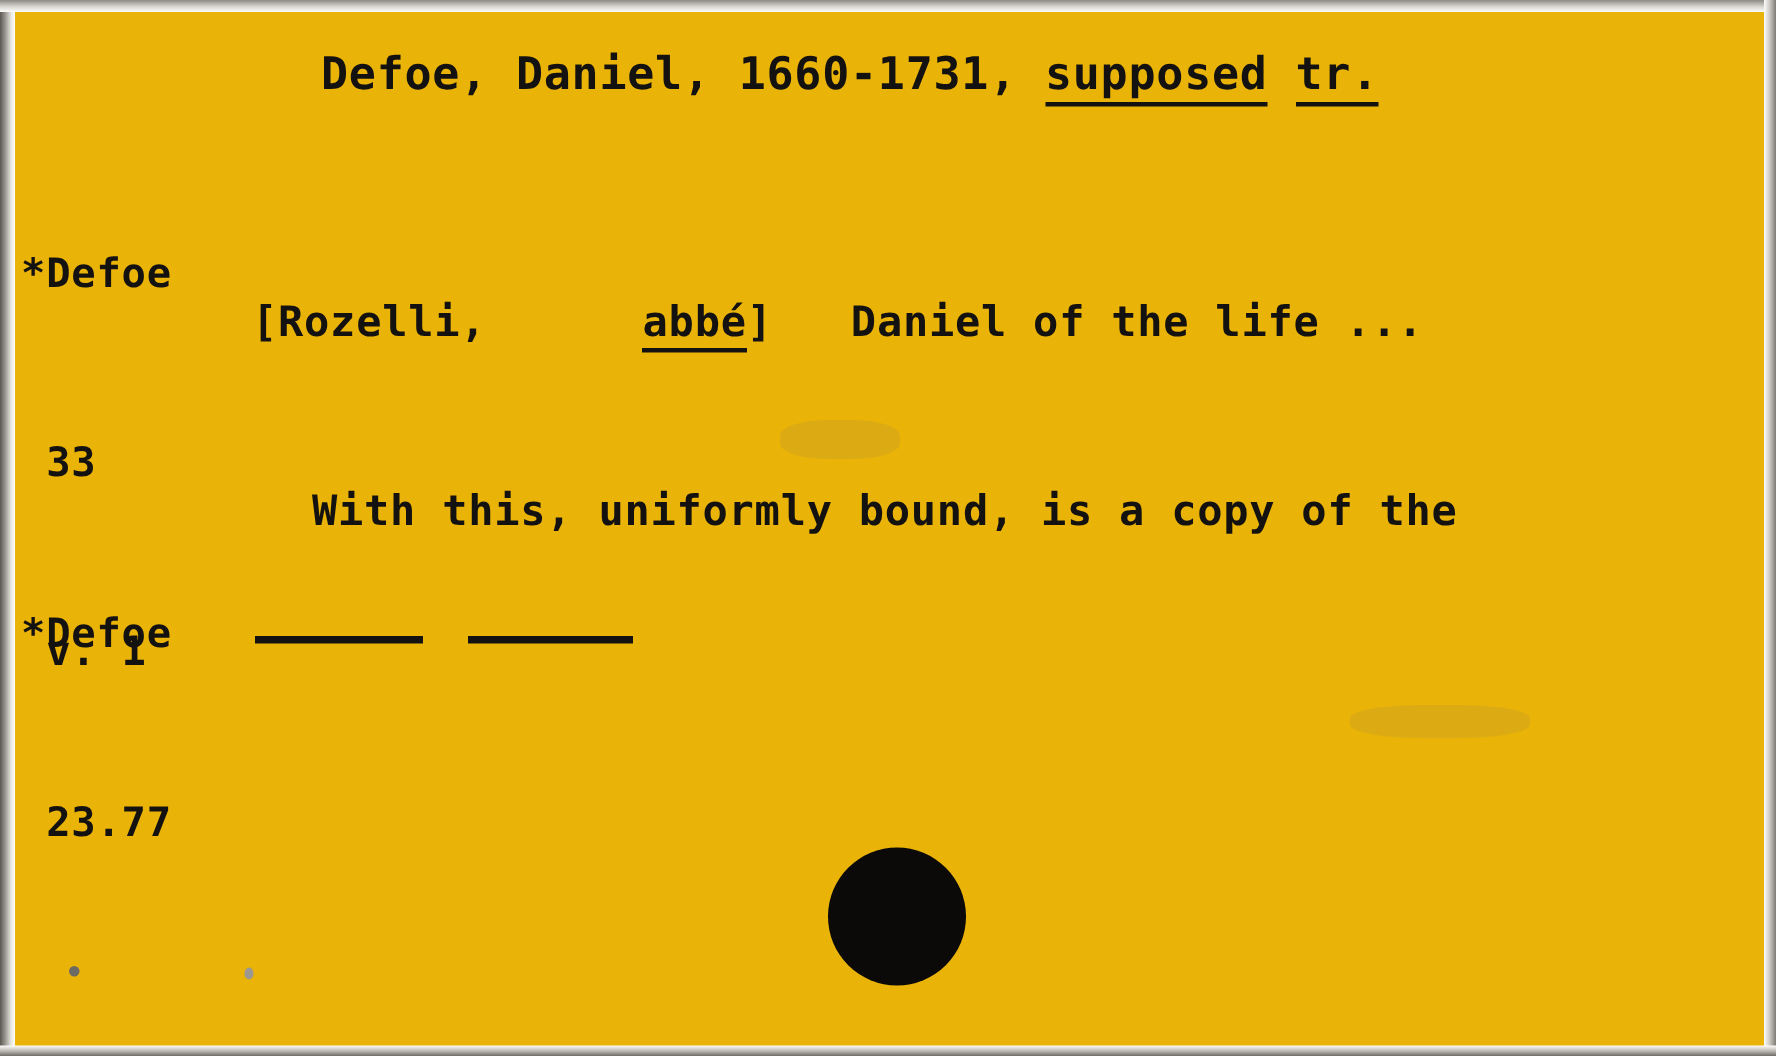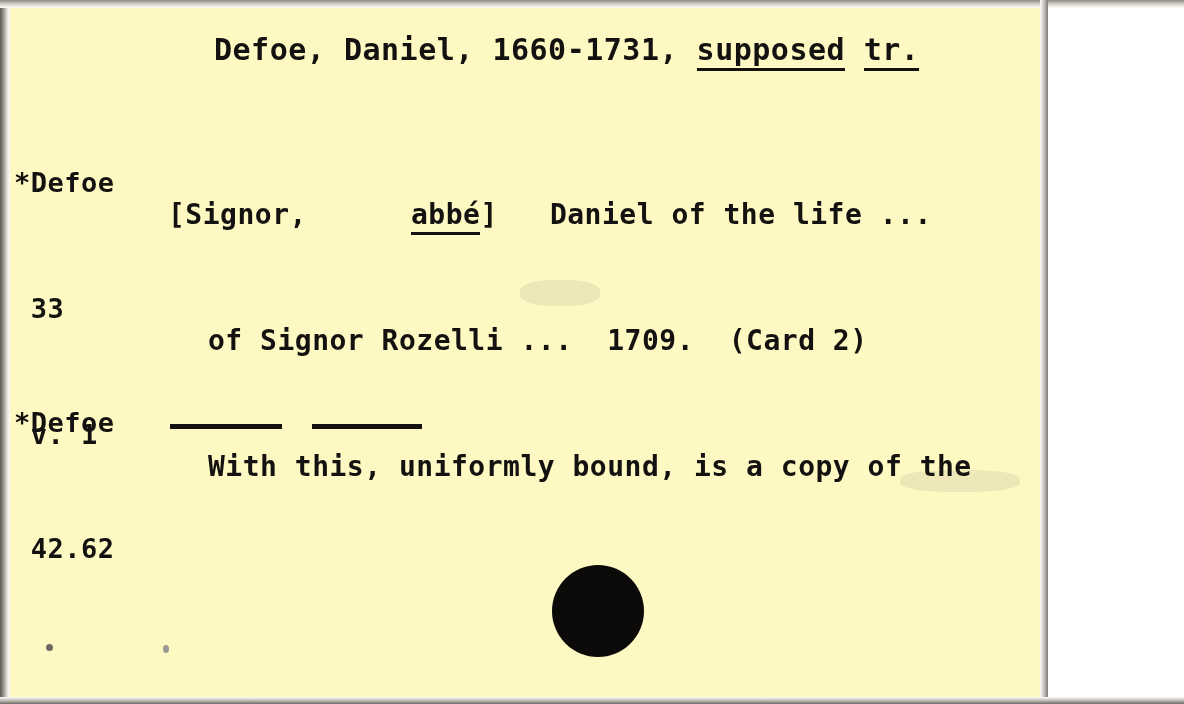--- a/index.html
+++ b/index.html
@@ -9,23 +9,23 @@
   }
   body {
     width: 1184px;
     height: 704px;
     overflow: hidden;
     font-family: "DejaVu Sans Mono", monospace;
   }
 
   #card {
     position: relative;
-    width: 1048px;
+    width: 1184px;
     height: 704px;
-    background: #fef9c3;
+    background: #eab308;
     color: #120f0c;
     box-sizing: border-box;
   }
 
   
   .edge-left {
     position: absolute;
     left: 0; top: 0;
     width: 10px; height: 704px;
     background: linear-gradient(to right, #5a5853 0%, #9a968f 35%, #e9e7e2 75%, #fdfdfb 100%);
@@ -169,26 +169,25 @@
   <div id="heading" class="type"><span>Defoe, Daniel, 1660-1731, </span><span class="u">supposed</span><span class="sp"> </span><span class="u">tr.</span></div>
 
   <div id="callnum-1" class="type">
     <div>*Defoe</div>
     <div> 33</div>
     <div> v. 1</div>
   </div>
 
   <div id="callnum-2" class="type">
     <div>*Defoe</div>
-    <div> 42.62</div>
+    <div> 23.77</div>
   </div>
 
   <div id="body" class="type">
-    <div class="line"><span>[Signor,      </span><span class="u">abbé</span><span>]   Daniel of the life ...</span></div>
-    <div class="line"><span class="ind"></span><span>of Signor Rozelli ...  1709.  (Card 2)</span></div>
+    <div class="line"><span>[Rozelli,      </span><span class="u">abbé</span><span>]   Daniel of the life ...</span></div>
     <div class="line"><span class="ind"></span><span>With this, uniformly bound, is a copy of the</span></div>
     
     
     
     
     
     
     
     
     

